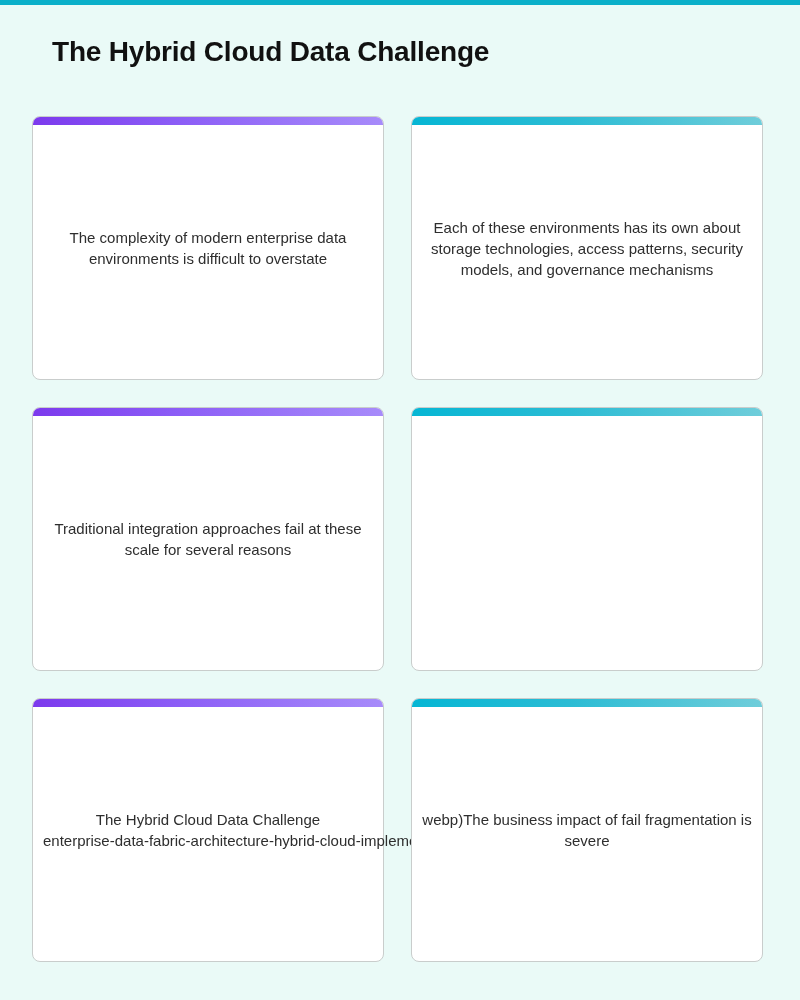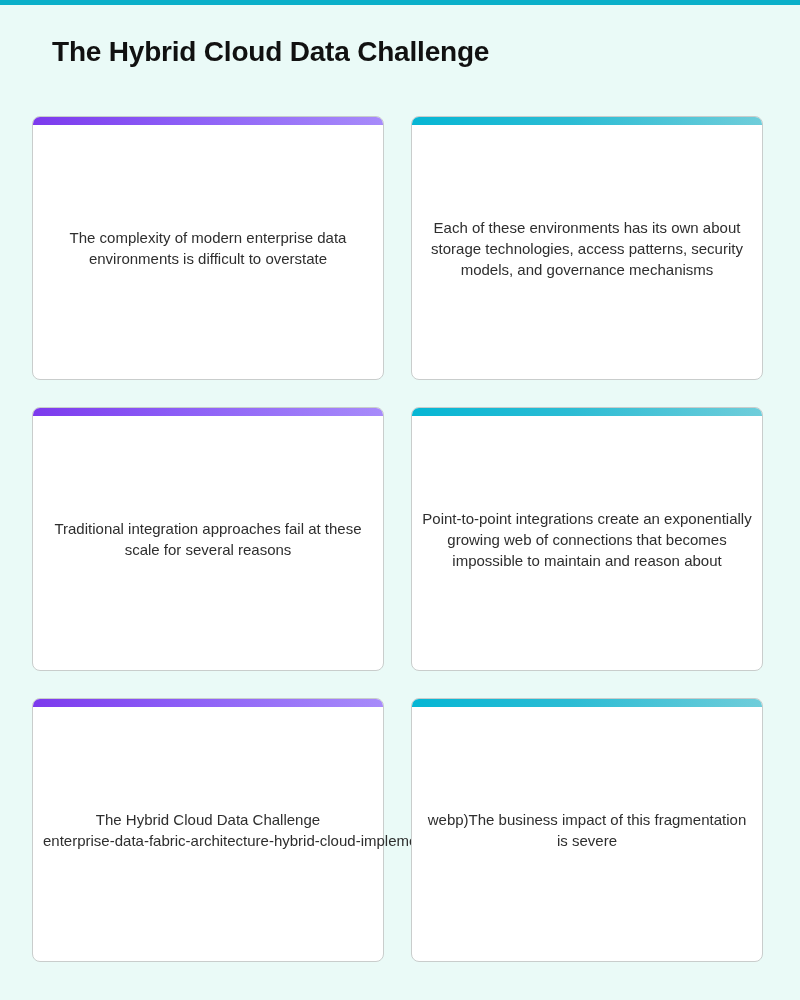--- a/index.html
+++ b/index.html
@@ -116,27 +116,26 @@
     <div class="card-text">Each of these environments has its own about storage technologies, access patterns, security models, and governance mechanisms</div>
   </div>
 
   <div class="card accent-purple">
     <div class="card-accent"></div>
     <div class="card-text">Traditional integration approaches fail at these scale for several reasons</div>
   </div>
 
   <div class="card accent-cyan">
     <div class="card-accent"></div>
-    <div class="card-text">Point-to-point integrations create an exponentially growing web of connections that becomes impossible to maintain and reason about</div>
   </div>
 
   <div class="card accent-purple">
     <div class="card-accent"></div>
     <div class="card-text overflowing">The Hybrid Cloud Data Challenge
 enterprise-data-fabric-architecture-hybrid-cloud-implementation</div>
   </div>
 
   <div class="card accent-cyan">
     <div class="card-accent"></div>
-    <div class="card-text">webp)The business impact of this fragmentation is severe</div>
+    <div class="card-text">webp)The business impact of fail fragmentation is severe</div>
   </div>
 
 </div>
 
 </body></html>

